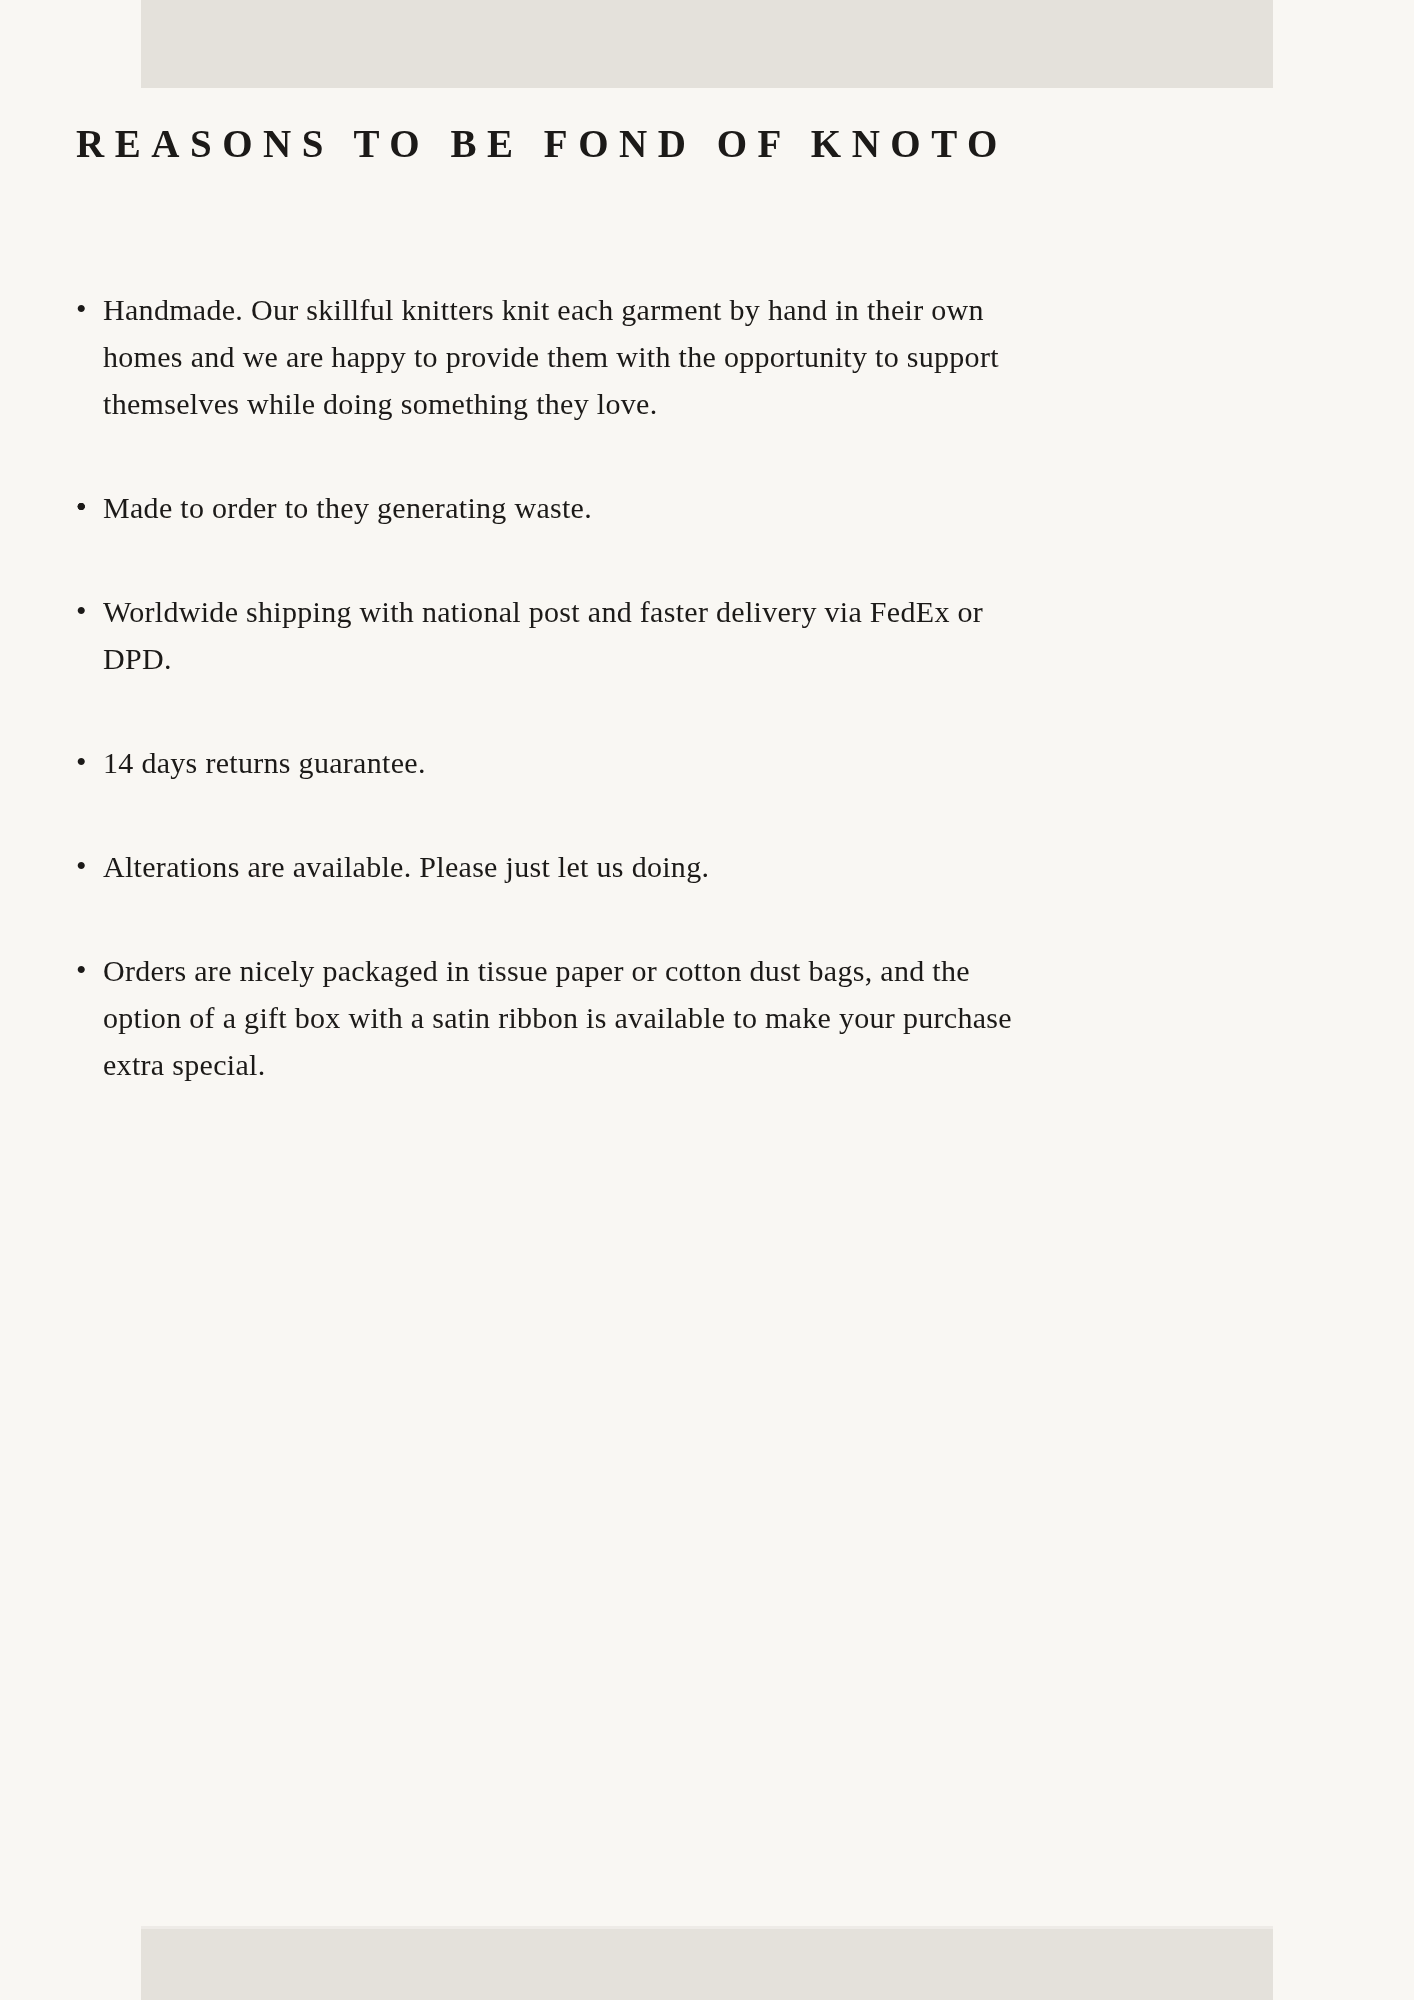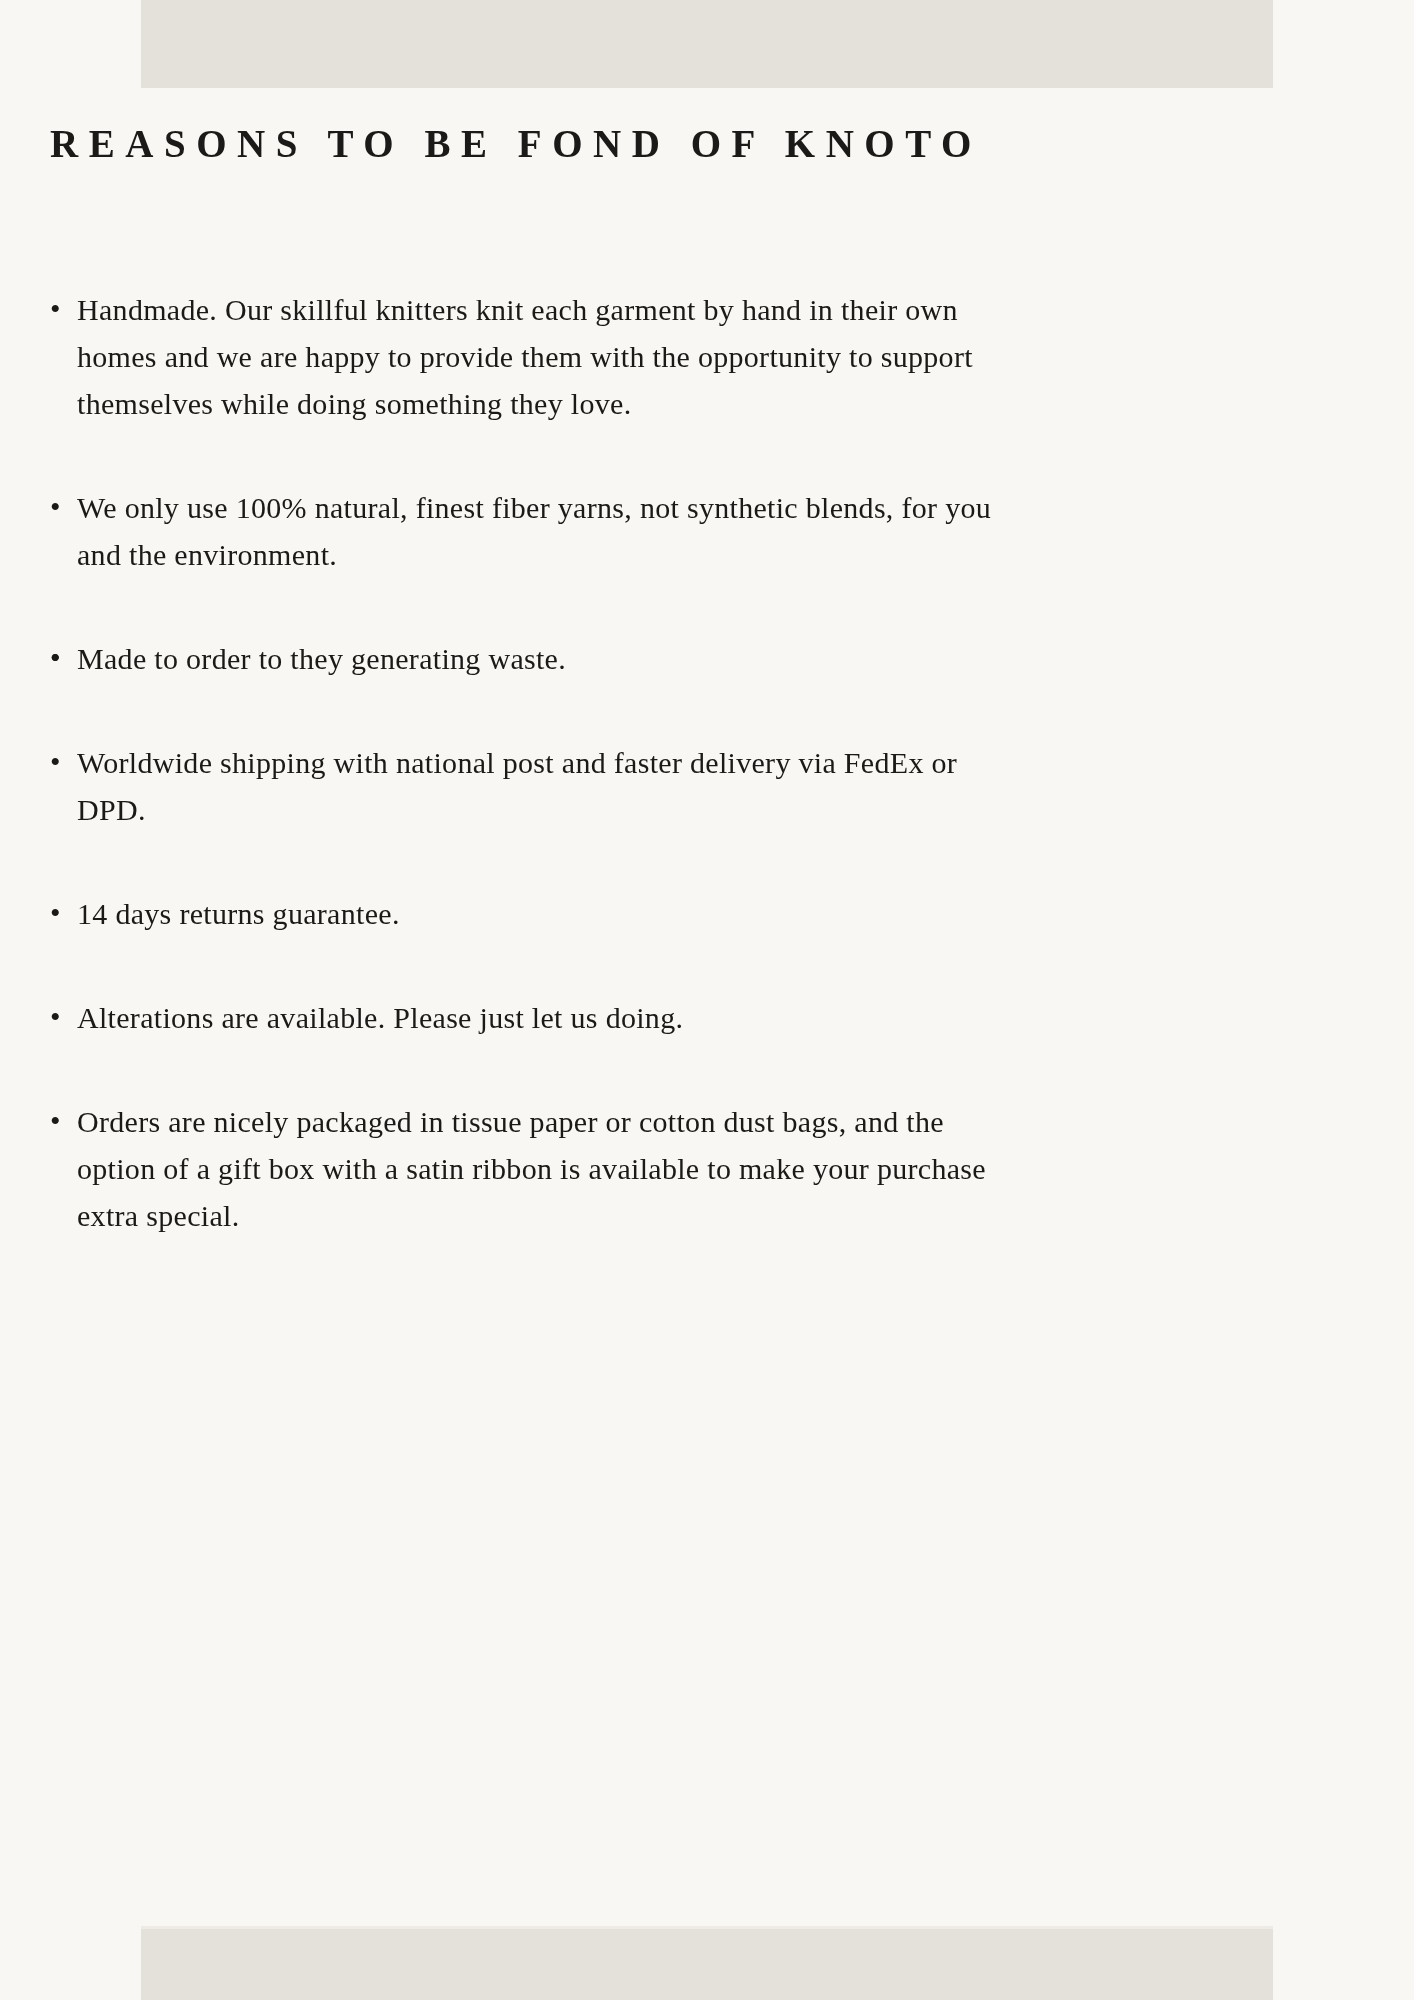--- a/index.html
+++ b/index.html
@@ -30,21 +30,21 @@
   .banner.bottom {
     bottom: 0;
     height: 71px;
     border-top: 3px solid #eeebe7;
   }
   .content {
     position: absolute;
     top: 88px;
     left: 0;
     right: 0;
-    padding: 0 50px;
+    padding: 0 76px;
     color: var(--text, #1c1a18);
   }
   h1.page-title {
     margin: 32px 0 0 0;
     font-size: 39px;
     font-weight: 600;
     letter-spacing: 0.27em;
     line-height: 48px;
     color: var(--text, #1c1a18);
   }
@@ -82,21 +82,20 @@
 
     <h1 class="page-title">REASONS TO BE FOND OF KNOTO</h1>
 
     <ul class="benefits">
       <li>
         <span class="bullet">•</span>
         <span>Handmade. Our skillful knitters knit each garment by hand in their own homes and we are happy to provide them with the opportunity to support themselves while doing something they love.</span>
       </li>
       <li>
         <span class="bullet">•</span>
-        <span>We only use 100% natural, finest fiber yarns, not synthetic blends, for you and the environment.</span>
       </li>
       <li>
         <span class="bullet">•</span>
       </li>
       <li>
         <span class="bullet">•</span>
         <span>Made to order to they generating waste.</span>
       </li>
       <li>
         <span class="bullet">•</span>

